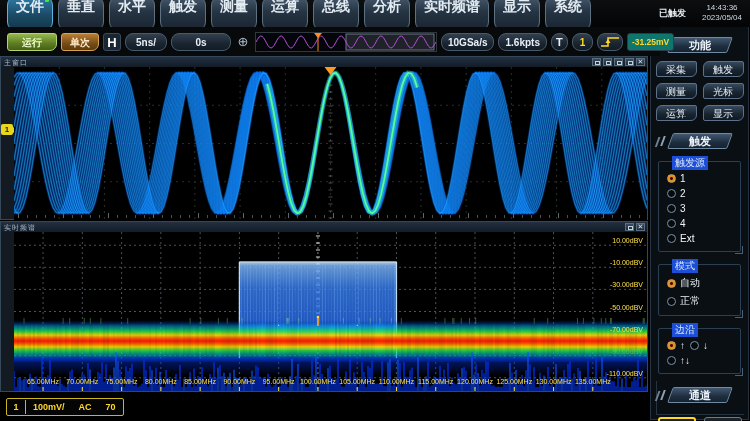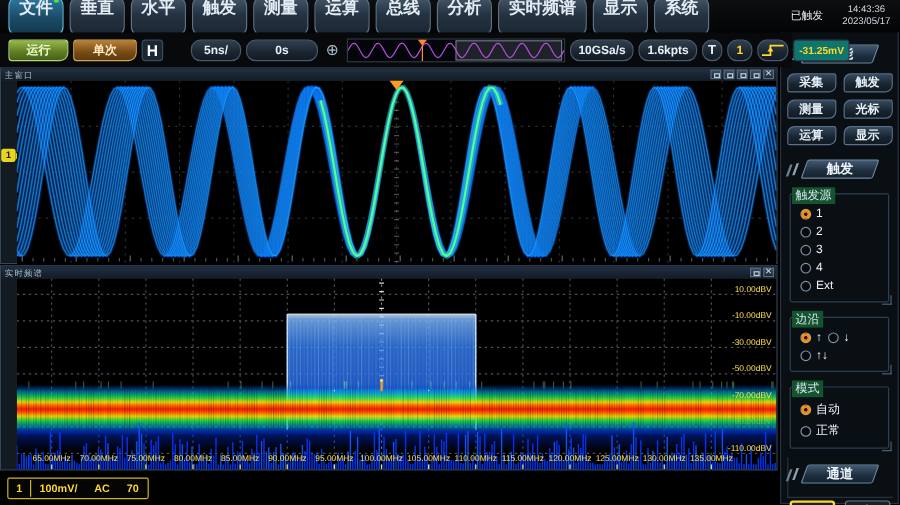--- a/index.html
+++ b/index.html
@@ -10,36 +10,36 @@
            background:linear-gradient(#0c0e10,#030405);display:flex;align-items:center;
            gap:5px;padding-left:7px;box-sizing:border-box;z-index:4;}
   .menu-btn{position:relative;height:35px;line-height:18px;padding:0 8px;min-width:44px;
             text-align:center;font-size:14px;font-weight:bold;color:#e4ecf3;
             background:linear-gradient(#46586b,#253443 45%,#19242f);
             border:1px solid #5d7183;border-radius:9px;box-sizing:border-box;cursor:pointer;}
   .menu-btn.active{background:linear-gradient(#2f7ca6,#1b4a66 55%,#123749);border-color:#5fb3dc;}
   .menu-btn.active::after{content:"";position:absolute;right:3px;top:1px;width:4px;height:4px;
             background:#46e83c;border-radius:1px;}
   #statusblock{position:absolute;right:8px;top:3px;display:flex;align-items:center;gap:16px;z-index:6;}
-  #trig-status{font-size:9px;color:#e8eef4;font-weight:normal;}
+  #trig-status{font-size:9px;color:#e8eef4;font-weight:bold;}
   #datetime{font-size:8px;color:#cfd9e2;line-height:10px;text-align:center;}
   
   #toolbar{position:absolute;left:0;top:27px;width:660px;height:29px;background:#07090b;
            display:flex;align-items:center;gap:4px;padding-left:7px;box-sizing:border-box;z-index:5;}
   .tb-btn{height:18px;line-height:17px;text-align:center;font-size:10px;font-weight:bold;
           color:#e8f0f8;background:linear-gradient(#313f4e,#1a2530 60%,#131c25);
           border:1px solid #475a6d;border-radius:8px;box-sizing:border-box;padding:0 6px;flex:none;}
   #run-btn{color:#f2ffd2;background:linear-gradient(#95b84c,#5d7c22 60%,#45601a);
            border-color:#b4d46e;width:50px;border-radius:3px 3px 7px 3px;}
   #single-btn{color:#ffeccc;background:linear-gradient(#b97f36,#774c14 60%,#5c3a0e);
-           border-color:#d8a254;width:53px;border-radius:3px 3px 7px 3px;}
+           border-color:#d8a254;width:38px;border-radius:3px 3px 7px 3px;}
   #h-label{flex:none;font-size:13px;font-weight:bold;color:#fff;background:#1b2633;
            border:1px solid #3a4a5c;border-radius:3px;width:18px;height:18px;line-height:17px;
            text-align:center;box-sizing:border-box;}
-  #tb-timebase{width:42px;margin-left:19px;} #tb-offset{width:60px;}
+  #tb-timebase{width:42px;} #tb-offset{width:60px;}
   #zoom-btn{flex:none;width:16px;height:16px;color:#aebecd;font-size:13px;line-height:15px;
            text-align:center;}
   #wave-strip{position:relative;flex:none;width:182px;height:20px;background:#04050a;
            border:1px solid #30383f;box-sizing:border-box;}
   #trig-t{width:17px;padding:0;font-size:11px;}
   #trig-src{width:21px;padding:0;color:#ffd82a;}
   #edge-btn{width:26px;padding:0;display:flex;align-items:center;justify-content:center;}
   #trig-level{flex:none;color:#ffd82a;font-size:8.5px;font-weight:bold;line-height:16px;
            background:#0f766e;border:1px solid #2e3c4a;border-radius:3px;padding:0 4px;height:18px;
            box-sizing:border-box;}
@@ -67,26 +67,26 @@
   .hdr{position:relative;width:60px;height:16px;margin:0 auto;transform:skewX(-20deg);
        background:linear-gradient(#415870,#1e2e3f 60%,#16222f);border:1px solid #6f8ba4;
        border-radius:2px;box-sizing:border-box;}
   .hdr span{display:block;transform:skewX(20deg);font-size:11px;font-weight:bold;color:#ecf3f9;
        text-align:center;line-height:14px;}
   .hdr::before{content:"";position:absolute;left:-9px;top:2px;width:2px;height:10px;
        background:#8ea3b5;box-shadow:-5px 1px 0 #6d8294;}
   .hdr-wrap1{margin-top:14px;} .hdr-wrap2{margin-top:12px;} .hdr-wrap3{margin-top:13px;}
   .func-grid{display:grid;grid-template-columns:41px 41px;column-gap:6px;row-gap:6px;
        justify-content:center;margin-top:8px;}
-  .func-btn{height:16px;line-height:15px;text-align:center;font-size:10px;font-weight:bold;
+  .func-btn{height:16px;line-height:15px;text-align:center;font-size:10px;font-weight:normal;
        color:#e8f0f8;background:linear-gradient(#35495e,#18242f 60%,#111a23);
        border:1px solid #5b7189;border-radius:6px 2px 6px 2px;box-sizing:border-box;cursor:pointer;}
   .fs{position:relative;margin:12px 7px 0 7px;border:1px solid #2c3f52;border-radius:2px;
        padding:9px 4px 5px 8px;}
-  .fs-legend{position:absolute;top:-6px;left:1px;background:#14532d;padding:0 3px;font-size:10px;
+  .fs-legend{position:absolute;top:-6px;left:13px;background:#1d4ed8;padding:0 3px;font-size:10px;
        color:#d9e6f2;}
   .fs::after{content:"";position:absolute;right:-3px;bottom:-3px;width:7px;height:7px;
        border-right:1px solid #4a5f73;border-bottom:1px solid #4a5f73;}
   .radio-row{display:flex;flex-wrap:wrap;}
   .radio{display:flex;align-items:center;gap:4px;font-size:10px;color:#eef4fa;margin:2px 0;
        cursor:pointer;}
   .radio.w{width:36px;} .radio.m{margin-right:5px;}
   .dot{flex:none;width:9px;height:9px;border-radius:50%;border:1px solid #7e93a6;background:#06090d;
        box-sizing:border-box;}
   .dot.sel{background:radial-gradient(circle at 50% 50%, #2a1500 0 24%, #ef8b1e 34% 100%);
@@ -122,21 +122,21 @@
       <div class="menu-btn">分析</div>
       <div class="menu-btn">实时频谱</div>
       <div class="menu-btn">显示</div>
       <div class="menu-btn">系统</div>
     </div>
 
   <div id="statusblock">
     <span id="trig-status">已触发</span>
     <div id="datetime">
       <div>14:43:36</div>
-      <div>2023/05/17</div>
+      <div>2023/05/04</div>
     </div>
   </div>
 
   <div id="toolbar">
     <div id="run-btn" class="tb-btn">运行</div>
     <div id="single-btn" class="tb-btn">单次</div>
     <div id="h-label">H</div>
     <div id="tb-timebase" class="tb-btn">5ns/</div>
     <div id="tb-offset" class="tb-btn">0s</div>
     <div id="zoom-btn">⊕</div>
@@ -1228,46 +1228,46 @@
             <span class="dot"></span>
             <span>4</span>
           </label>
           <label class="radio w">
             <span class="dot"></span>
             <span>Ext</span>
           </label>
         </div>
     </div>
     <div class="fs">
+      <span class="fs-legend">模式</span>
+      <div class="radio-row" id="mode-radios">
+          <label class="radio m">
+            <span class="dot sel"></span>
+            <span>自动</span>
+          </label>
+          <label class="radio m">
+            <span class="dot"></span>
+            <span>正常</span>
+          </label>
+        </div>
+    </div>
+    <div class="fs">
       <span class="fs-legend">边沿</span>
       <div class="radio-row" id="edge-radios">
           <label class="radio m">
             <span class="dot sel"></span>
             <span>↑</span>
           </label>
           <label class="radio m">
             <span class="dot"></span>
             <span>↓</span>
           </label>
           <label class="radio m">
             <span class="dot"></span>
             <span>↑↓</span>
-          </label>
-        </div>
-    </div>
-    <div class="fs">
-      <span class="fs-legend">模式</span>
-      <div class="radio-row" id="mode-radios">
-          <label class="radio m">
-            <span class="dot sel"></span>
-            <span>自动</span>
-          </label>
-          <label class="radio m">
-            <span class="dot"></span>
-            <span>正常</span>
           </label>
         </div>
     </div>
     <div class="hdr-wrap3">
         <div class="hdr">
       <span>通道</span>
         </div>
       </div>
     <div class="ch-grid" id="ch-grid">
         <div class="ch-btn sel">1</div>

